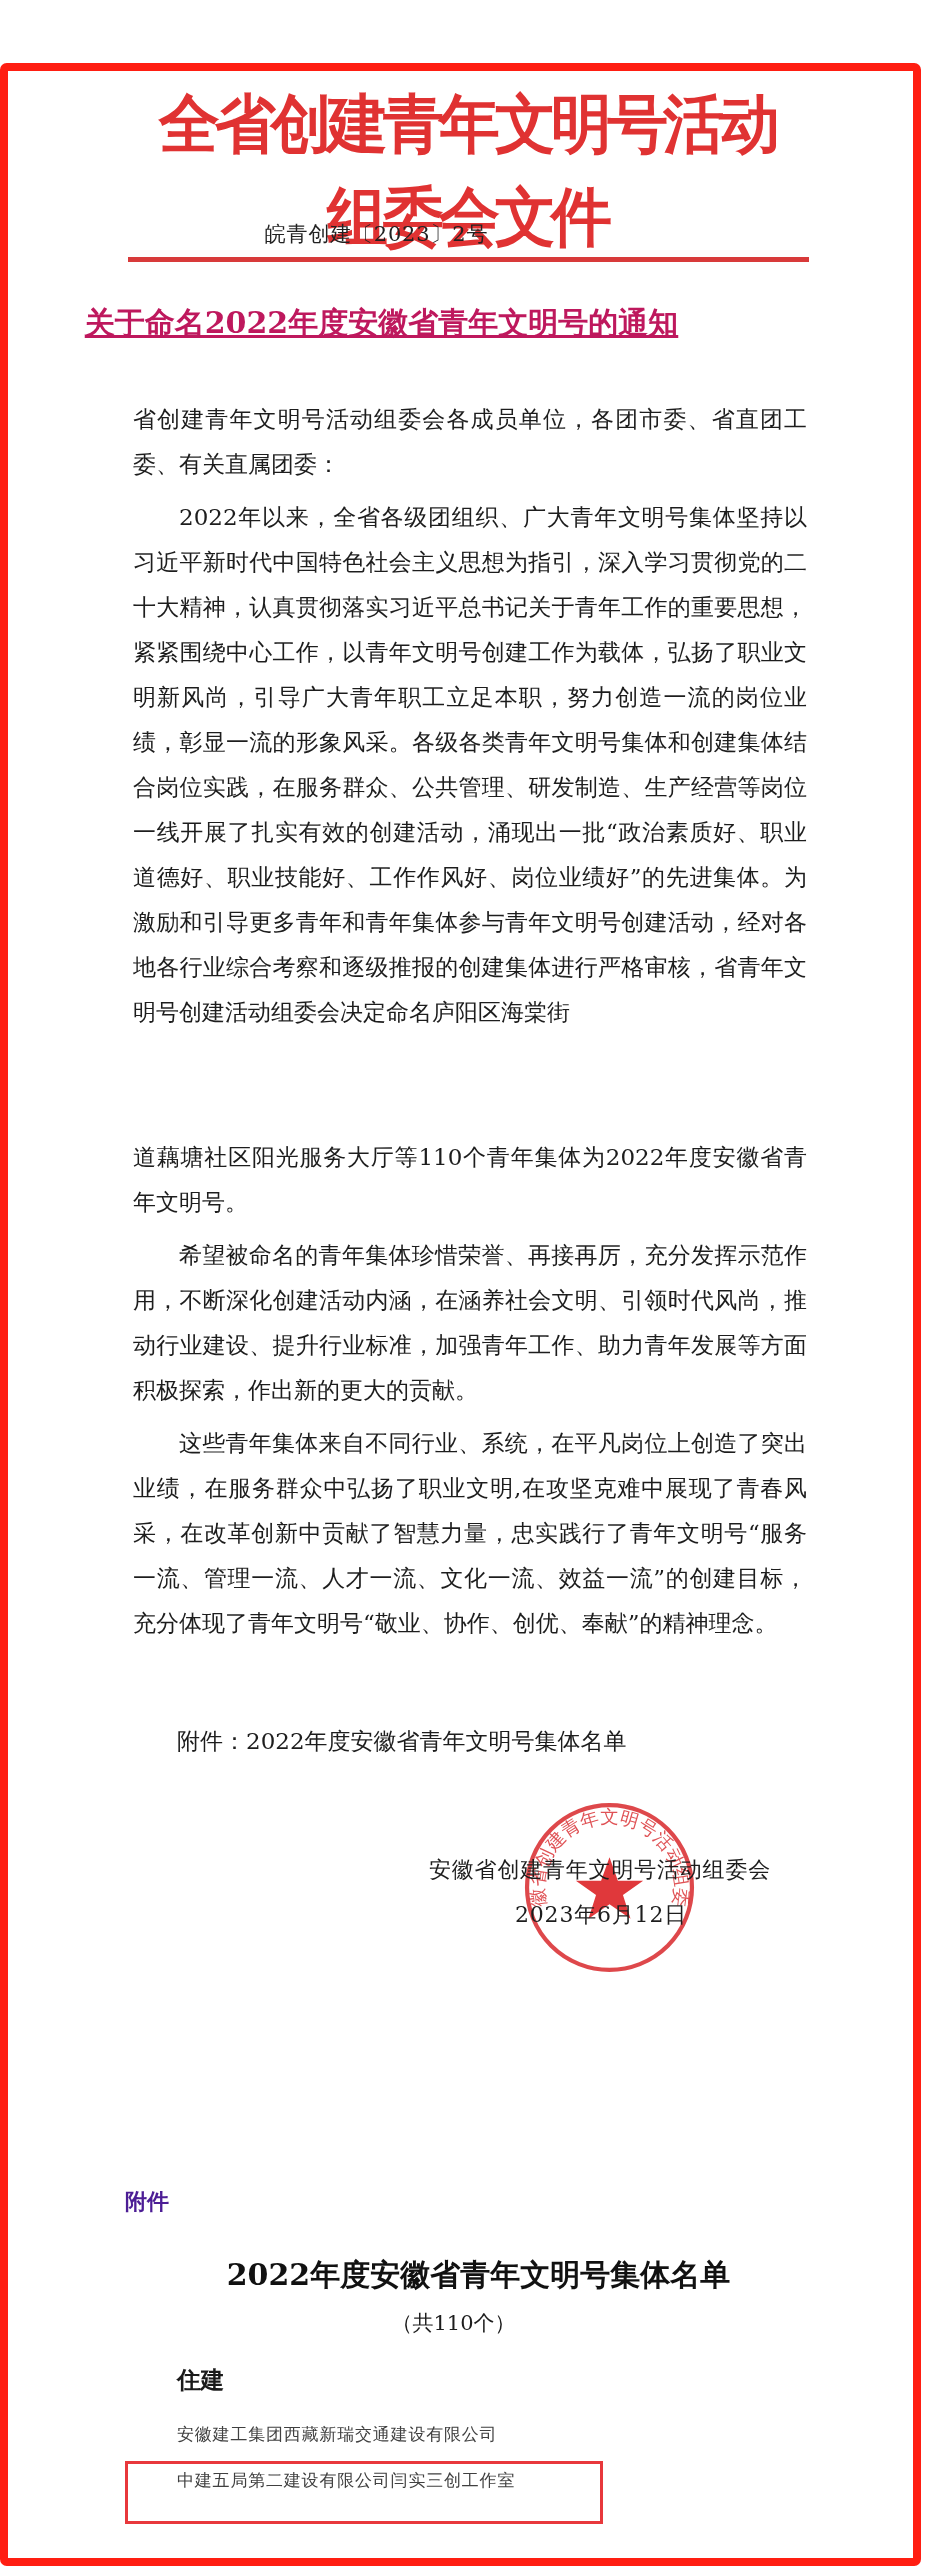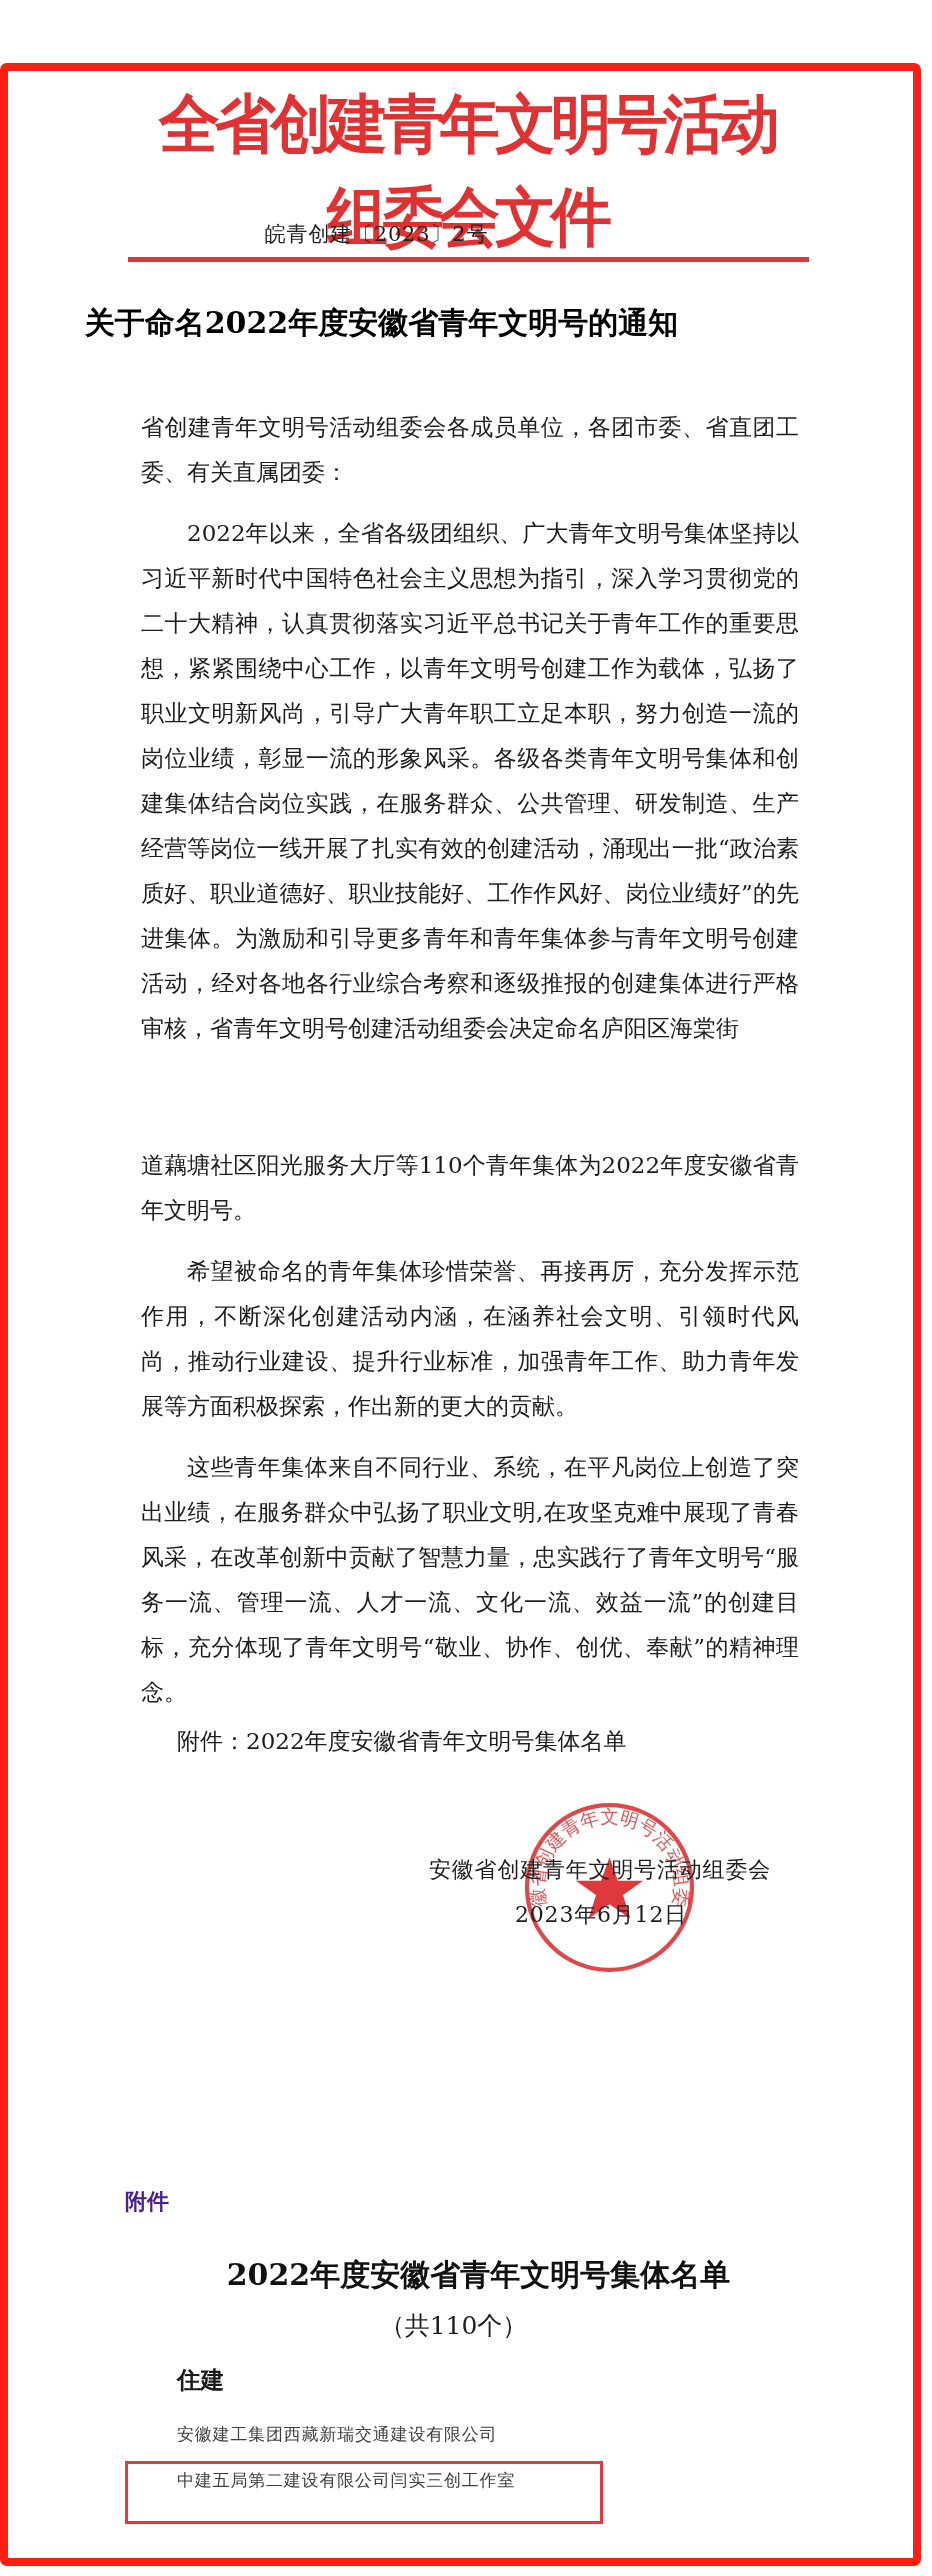--- a/index.html
+++ b/index.html
@@ -8,35 +8,35 @@
     .frame { position: absolute; left: 0; top: 63px; width: 921px; height: 2503px;
              border: 8.4px solid #ff1e12; border-radius: 6.7px; box-sizing: border-box; }
     .doc-header { position: absolute; left: 122px; top: 77px; width: 690px; text-align: center;
                   color: #e03232; font-family: "DejaVu Serif", "Liberation Serif", serif;
                   font-size: 64px; font-weight: bold; letter-spacing: -5px; line-height: 93px;
                   transform: scaleX(0.95); transform-origin: center; }
     .doc-number { position: absolute; left: 0; width: 753px; top: 220px; text-align: center;
                   font-size: 21px; color: #222; letter-spacing: 0.8px; }
     .red-rule { position: absolute; left: 128px; top: 257px; width: 681px; height: 5px; background: #d83a3a; }
     .notice-title { position: absolute; left: 0; width: 763px; top: 303px; text-align: center;
-                    font-size: 30px; font-weight: bold; color: #000000; }
+                    font-size: 30px; font-weight: bold; color: #be185d; text-decoration: underline; }
     .body-text { position: absolute; left: 125px; width: 690px; font-size: 23px; line-height: 45px;
                  color: #1d1d1d; text-align: justify; }
     .indent { text-indent: 2em; }
-    .p-block { margin: 16px; }
+    .p-block { margin: 8px; }
     .attach-ref { position: absolute; left: 177px; top: 1726px; font-size: 23px; color: #1d1d1d; }
     .issuer { position: absolute; left: 429px; top: 1855px; font-size: 22px; color: #1d1d1d; letter-spacing: 0.8px; }
     .issue-date { position: absolute; left: 515px; top: 1900px; font-size: 22px; color: #1d1d1d; letter-spacing: 0.8px; }
     .seal { position: absolute; left: 522px; top: 1800px; width: 175px; height: 175px; }
     .attach-label { position: absolute; left: 125px; top: 2187px; font-size: 22px; font-weight: bold;
                     font-family: "DejaVu Sans", "Liberation Sans", sans-serif; color: #4c1d95; }
     .list-title { position: absolute; left: 0; width: 933px; top: 2255px; text-align: center;
                   font-size: 30px; font-weight: bold; color: #111; padding-left: 12px; }
     .list-count { position: absolute; left: 0; width: 907px; top: 2309px; text-align: center;
-                  font-size: 25px; color: #1d1d1d; }
+                  font-size: 21px; color: #1d1d1d; }
     .category { position: absolute; left: 177px; top: 2364px; font-size: 23.6px; font-weight: bold;
                 font-family: "DejaVu Sans", "Liberation Sans", sans-serif; color: #1a1a1a; }
     .list-item { position: absolute; left: 177px; font-size: 17px; color: #404040; letter-spacing: 0.8px; }
     .highlight-box { position: absolute; left: 126px; top: 2461px; width: 299px; height: 63px;
                      border: 3.4px solid #e8383c; box-sizing: border-box; left: 125px; width: 301px; }
   </style>
 </head>
 <body>
 
 <div class="frame"></div>

